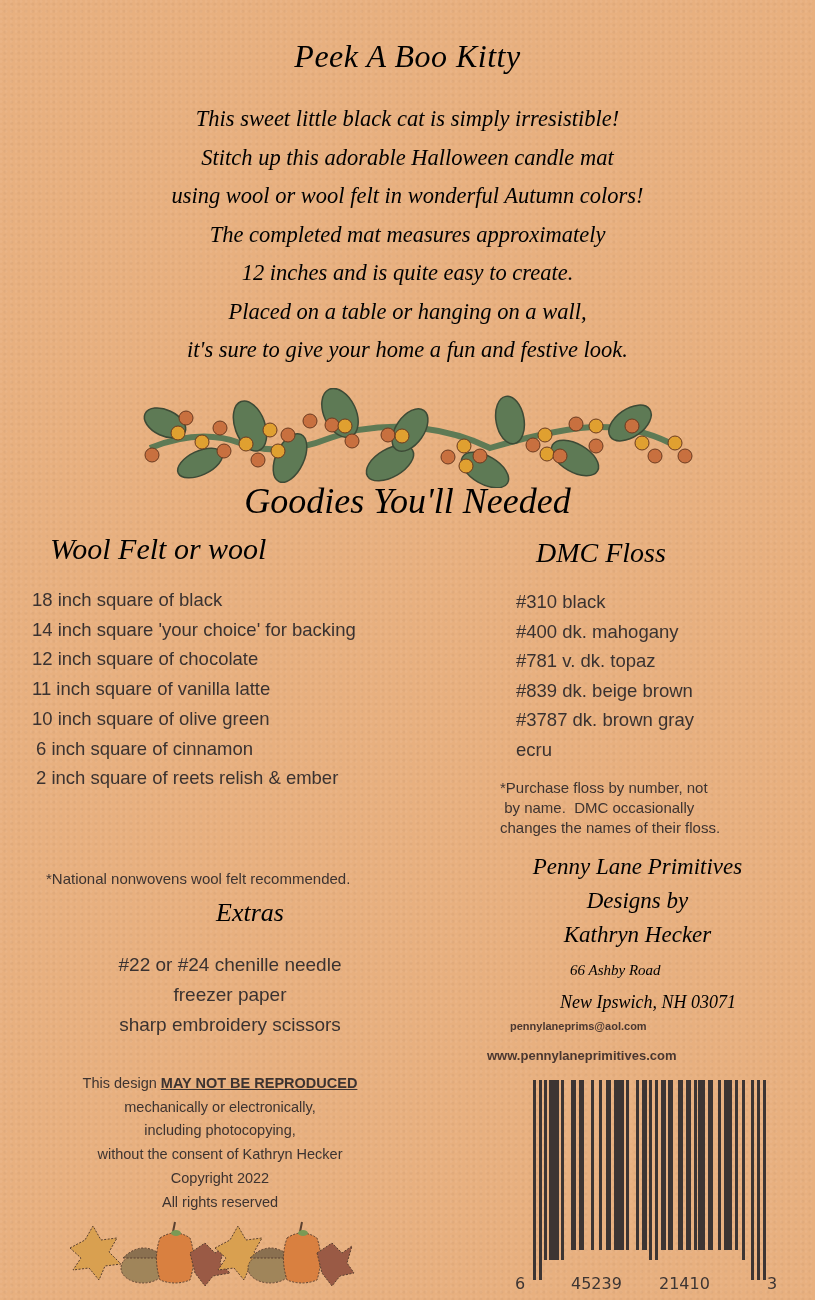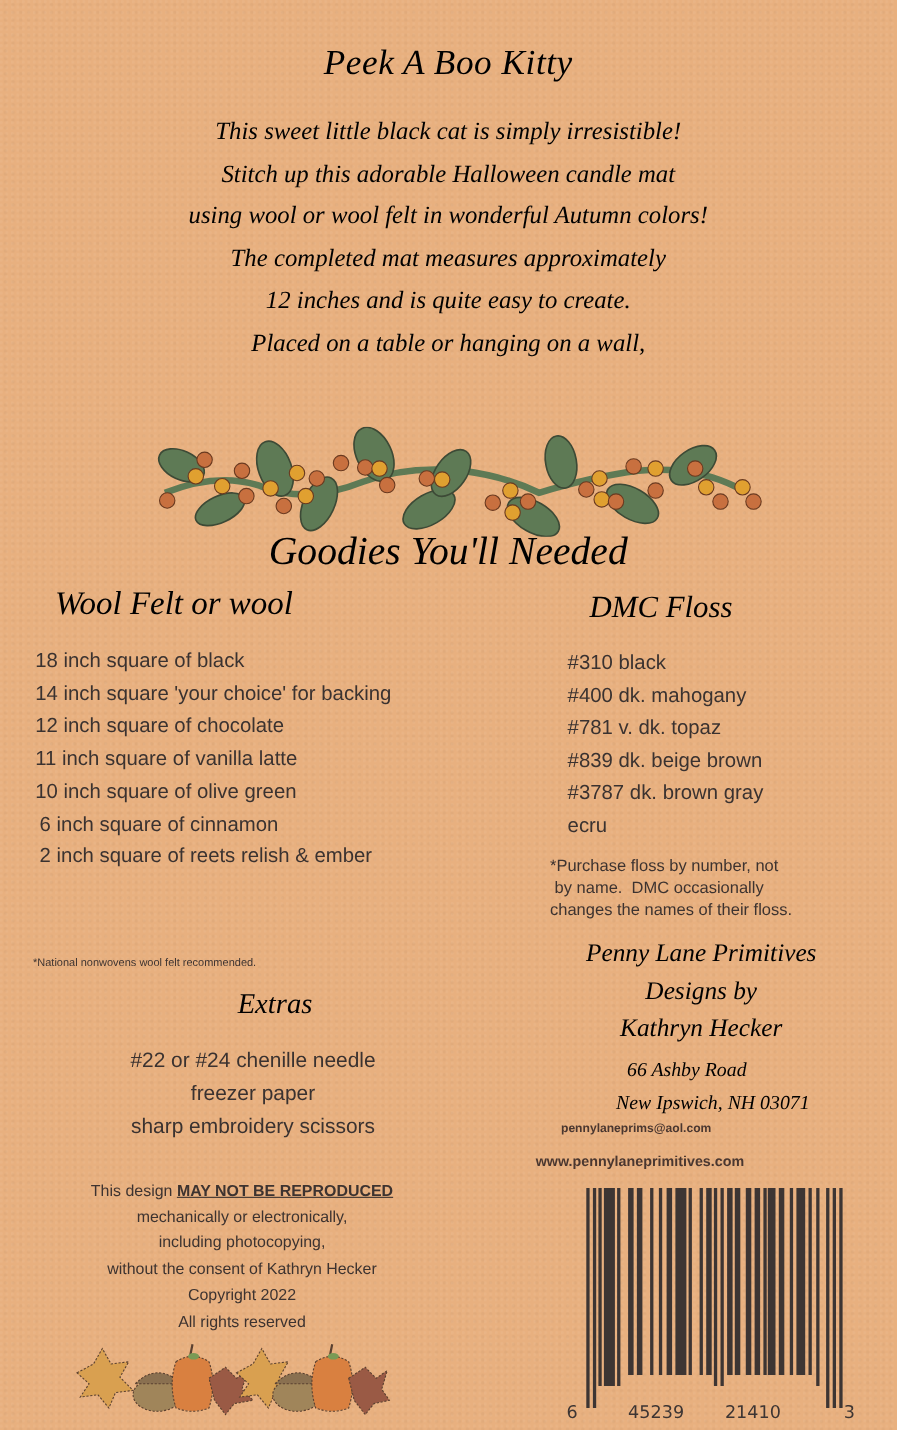--- a/index.html
+++ b/index.html
@@ -27,27 +27,27 @@
   #goodies { top: 480px; left: 0; width: 815px; font-size: 36px; }
   #wool-heading { top: 532px; left: 50px; font-size: 30px; }
   #dmc-heading { top: 537px; left: 536px; font-size: 28px; }
 
   .list { font-size: 18.5px; line-height: 29.7px; color: #3a3230; }
   #wool-list { top: 585px; left: 32px; }
   #floss-list { top: 587px; left: 516px; line-height: 29.6px; }
   .indent { padding-left: 4px; }
 
   #floss-note { top: 778px; left: 500px; font-size: 15px; line-height: 20px; }
-  #felt-note { top: 870px; left: 30px; font-size: 10px; text-align: center; }
+  #felt-note { top: 870px; left: 46px; font-size: 15px; text-align: center; }
 
   #extras-heading { top: 898px; left: 0; width: 500px; font-size: 26px; }
   #extras-list { top: 950px; left: 30px; width: 400px; font-size: 19px; line-height: 30px; }
 
   #company { top: 850px; left: 500px; width: 275px; font-size: 23px; line-height: 34px; }
-  #address1 { top: 962px; left: 570px; font-size: 18px; }
+  #address1 { top: 962px; left: 570px; font-size: 15px; }
   #address2 { top: 992px; left: 560px; font-size: 18px; }
   #email { top: 1020px; left: 510px; font-size: 11px; font-weight: bold; color: #4a3730; }
   #website { top: 1048px; left: 487px; font-size: 13px; font-weight: bold; color: #4a3730; }
 
   #copyright { top: 1072px; left: 20px; width: 400px; font-size: 14.5px; line-height: 23.7px; }
   #copyright u { font-weight: bold; text-align: right; }
 
   #autumn { top: 1218px; left: 65px; width: 290px; height: 75px; }
 
   #barcode { top: 1080px; left: 511px; width: 260px; height: 190px; }
@@ -60,20 +60,21 @@
 
 <div id="title" class="abs center serif">Peek A Boo Kitty</div>
 
 <div id="intro" class="abs center serif">
   <div>This sweet little black cat is simply irresistible!</div>
   <div>Stitch up this adorable Halloween candle mat</div>
   <div>using wool or wool felt in wonderful Autumn colors!</div>
   <div>The completed mat measures approximately</div>
   <div>12 inches and is quite easy to create.</div>
   <div>Placed on a table or hanging on a wall,</div>
+  <div>it's sure to give your home a fun and festive look.</div>
 </div>
 
 <svg id="vine" class="abs" viewBox="0 0 560 100">
   <g stroke="#3d4a36" stroke-width="1.5">
     <path d="M10 60 Q60 40 100 55 T190 50 Q230 35 280 40 Q320 45 350 60 Q400 45 440 40 Q490 35 530 55" fill="none" stroke="#5e7a55" stroke-width="6"></path>
     <ellipse cx="25" cy="35" rx="22" ry="13" transform="rotate(25 25 35)" fill="#5e7a55"></ellipse>
     <ellipse cx="60" cy="75" rx="24" ry="12" transform="rotate(-25 60 75)" fill="#5e7a55"></ellipse>
     <ellipse cx="110" cy="38" rx="15" ry="26" transform="rotate(-20 110 38)" fill="#5e7a55"></ellipse>
     <ellipse cx="150" cy="70" rx="14" ry="26" transform="rotate(25 150 70)" fill="#5e7a55"></ellipse>
     <ellipse cx="200" cy="25" rx="16" ry="26" transform="rotate(-25 200 25)" fill="#5e7a55"></ellipse>

